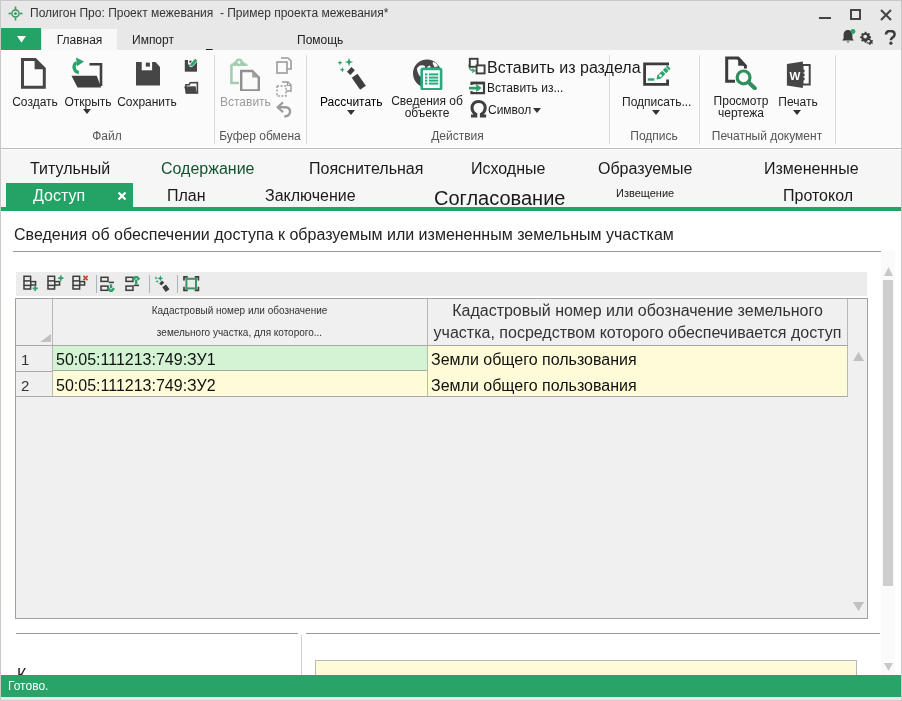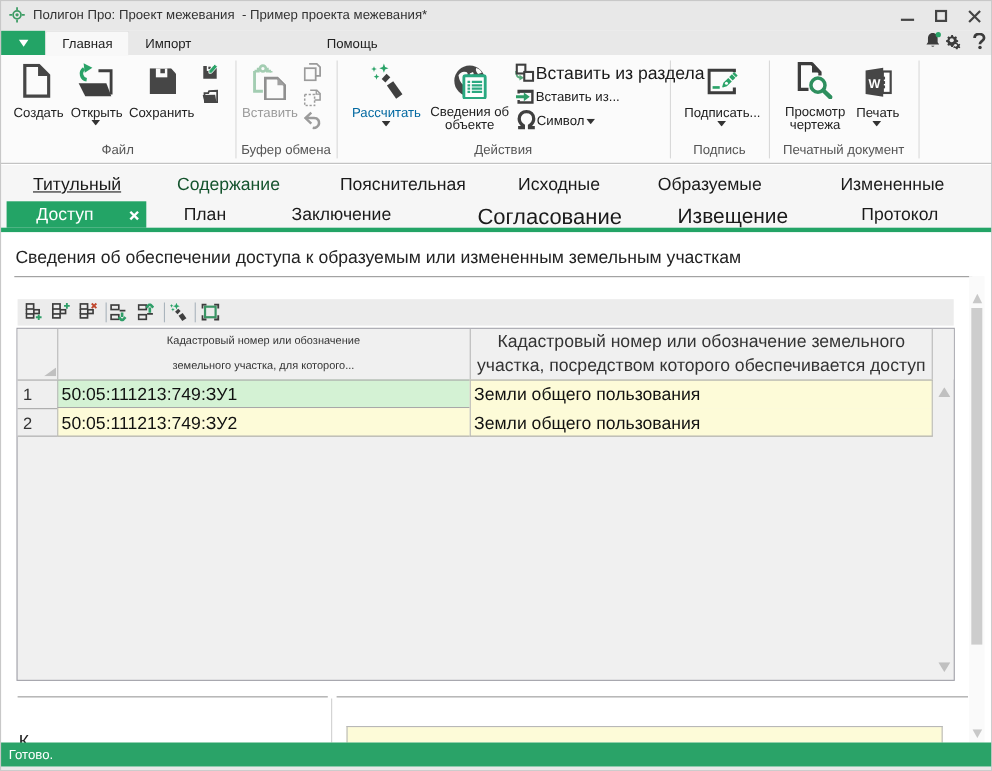--- a/index.html
+++ b/index.html
@@ -171,21 +171,21 @@
 <svg width="33" height="34" viewBox="0 0 33 34">
   <path d="M13.2 12.4 L16.6 15.6" stroke="#3f3f3f" stroke-width="6.5"></path>
   <path d="M18.6 18.8 L27 30.8" stroke="#3f3f3f" stroke-width="7"></path>
   <g fill="#2aa368">
     <path d="M13 0.8 L14.1 3.9 L17.2 5 L14.1 6.1 L13 9.2 L11.9 6.1 L8.8 5 L11.9 3.9 Z"></path>
     <path d="M4 3.2 L4.7 5.1 L6.6 5.8 L4.7 6.5 L4 8.4 L3.3 6.5 L1.4 5.8 L3.3 5.1 Z"></path>
     <path d="M6.3 10 L7 11.9 L8.9 12.7 L7 13.4 L6.3 15.4 L5.6 13.4 L3.7 12.7 L5.6 11.9 Z"></path>
   </g>
 </svg>
 </div>
-<div class="abs" style="left:320px;top:95px;font-size:12px;color:#0369a1;">Рассчитать</div>
+<div class="abs" style="left:320px;top:95px;font-size:12px;color:#000000;">Рассчитать</div>
 <div class="ico" style="left:347px;top:110px;">
 <svg width="8" height="5" viewBox="0 0 8 5">
       <path d="M0 0 L8 0 L4 5 Z" fill="#333"></path>
     </svg>
 </div>
 
 <div class="ico" style="left:411px;top:57px;">
 <svg width="33" height="33" viewBox="0 0 33 33">
   <circle cx="16" cy="16.5" r="14" fill="#464646"></circle>
   <path d="M5.8 11.5 Q8.5 7 13 8.5 Q15 9.5 13.5 11.8 Q11 13 11.8 15.8 Q12.5 19 10 20 Q6.8 18 5.8 11.5 Z" fill="#fbfbfb"></path>
@@ -279,38 +279,38 @@
 </div>
 <div class="abs" style="left:762px;top:95px;width:72px;text-align:center;font-size:12px;color:#222;">Печать</div>
 <div class="ico" style="left:793px;top:110px;">
 <svg width="8" height="5" viewBox="0 0 8 5">
       <path d="M0 0 L8 0 L4 5 Z" fill="#333"></path>
     </svg>
 </div>
 
 <div class="abs" style="left:0;top:150px;width:902px;height:58px;background:#f6f6f6;"></div>
 
-<div class="abs" style="left:30px;top:160px;font-size:16px;color:#1a1a1a;text-decoration:underline;">Титульный</div>
+<div class="abs" style="left:30px;top:160px;font-size:16px;color:#1a1a1a;">Титульный</div>
 <div class="abs" style="left:161px;top:160px;font-size:16px;color:#14532d;">Содержание</div>
 <div class="abs" style="left:309px;top:160px;font-size:16px;color:#1a1a1a;">Пояснительная</div>
 <div class="abs" style="left:471px;top:160px;font-size:16px;color:#1a1a1a;">Исходные</div>
 <div class="abs" style="left:598px;top:160px;font-size:16px;color:#1a1a1a;">Образуемые</div>
 <div class="abs" style="left:764px;top:160px;font-size:16px;color:#1a1a1a;">Измененные</div>
 
 <div class="abs" style="left:6px;top:183px;width:127px;height:24px;background:#23a466;"></div>
 <div class="abs" style="left:33px;top:187px;font-size:16px;color:#ffffff;">Доступ</div>
 <div class="ico" style="left:117px;top:191px;">
 <svg width="10" height="10" viewBox="0 0 10 10">
       <path d="M1.5 1.5 L8.5 8.5 M8.5 1.5 L1.5 8.5" stroke="#ffffff" stroke-width="2.2"></path>
     </svg>
 </div>
 <div class="abs" style="left:167px;top:187px;font-size:16px;color:#1a1a1a;">План</div>
 <div class="abs" style="left:265px;top:187px;font-size:16px;color:#1a1a1a;">Заключение</div>
 <div class="abs" style="left:434px;top:187px;font-size:20px;color:#1a1a1a;">Согласование</div>
-<div class="abs" style="left:616px;top:187px;font-size:19px;color:#1a1a1a;">Извещение</div>
+<div class="abs" style="left:616px;top:187px;font-size:11px;color:#1a1a1a;">Извещение</div>
 <div class="abs" style="left:783px;top:187px;font-size:16px;color:#1a1a1a;">Протокол</div>
 <div class="abs" style="left:0;top:207px;width:902px;height:4px;background:#23a466;"></div>
 
 <div class="abs" style="left:0;top:212px;width:902px;height:463px;background:#ffffff;"></div>
 <div class="abs" style="left:14px;top:226px;font-size:16px;color:#222;">Сведения об обеспечении доступа к образуемым или измененным земельным участкам</div>
 <div class="abs" style="left:13px;top:251px;width:871px;height:1px;background:#9a9a9a;"></div>
 
 <div class="abs" style="left:16px;top:272px;width:851px;height:24px;background:#ececec;"></div>
 
 <div class="ico" style="left:23px;top:275px;">

